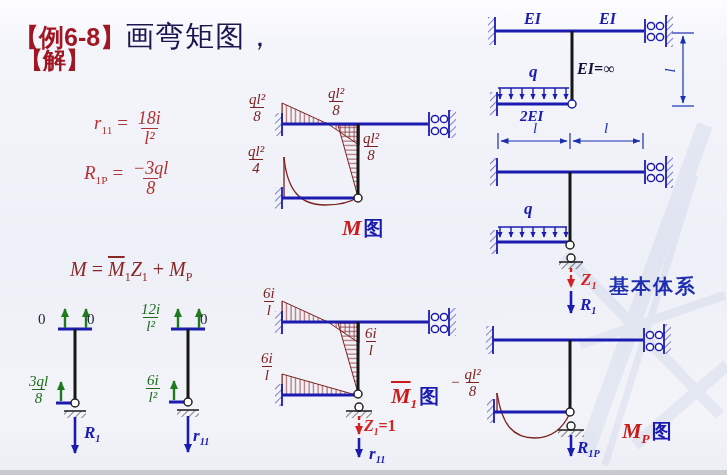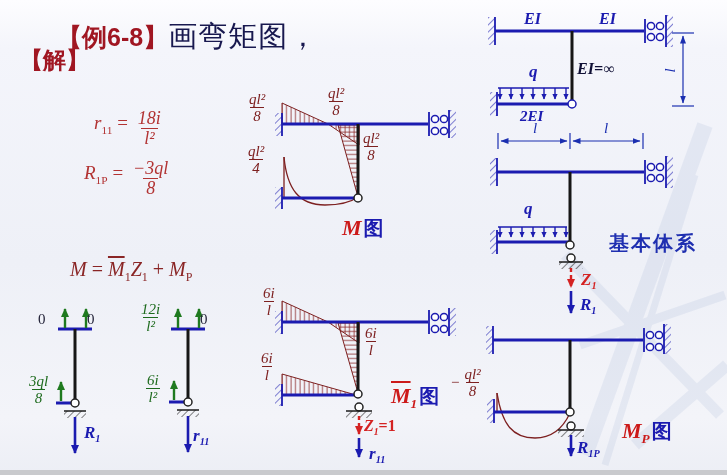--- a/index.html
+++ b/index.html
@@ -6,21 +6,21 @@
   #stage{position:relative;width:727px;height:475px;margin:0 auto;overflow:hidden;
     background:linear-gradient(180deg,#fdfdff 0%,#f4f5fb 10%,#eef0f7 55%,#f3f4f9 88%,#eceef5 100%);
     font-family:"Liberation Sans","DejaVu Sans",sans-serif;}
   .lbl{position:absolute;line-height:1.12;white-space:nowrap;z-index:3;}
   svg.panel{position:absolute;z-index:2;overflow:visible;}
   #watermark{position:absolute;z-index:1;}
   #bottombar{position:absolute;left:0;bottom:0;width:727px;height:5px;background:#c9cacd;z-index:4;}
 
   .serif{font-family:"Liberation Serif","DejaVu Serif",serif;}
   .hdr-row{display:flex;align-items:baseline;}
-  .hdr-tag{color:#a01622;font-weight:bold;font-size:25px;margin-left:43px;}
+  .hdr-tag{color:#a01622;font-weight:bold;font-size:25px;}
   .hdr-plain{color:#18184f;font-weight:normal;font-size:29px;letter-spacing:1px;margin-top:12px;}
   .hdr-math{color:#2233b0;font-weight:bold;font-style:italic;font-size:22px;padding:0 5px;
     font-family:"Liberation Serif","DejaVu Serif",serif;}
   .sol-tag{color:#a01622;font-weight:bold;font-size:23px;}
   .sol-eq{font-size:19px;color:#1c1c30;margin-left:24px;font-family:"Liberation Serif","DejaVu Serif",serif;}
 
   .eqrow{display:flex;align-items:center;gap:7px;font-family:"Liberation Serif","DejaVu Serif",serif;font-size:19px;}
   .frac{display:inline-flex;flex-direction:column;align-items:center;line-height:1.08;
     font-family:"Liberation Serif","DejaVu Serif",serif;font-style:italic;}
   .frac>span{padding:0 3px;}
@@ -32,21 +32,21 @@
 
   .arr-lbl{font-family:"Liberation Serif","DejaVu Serif",serif;font-weight:bold;font-style:italic;font-size:17px;}
   .arr-blue{color:#1b1bb0}.arr-red{color:#d42222}
   sub{font-size:60%;line-height:0;}
   .seg-n{font-style:normal}.seg-i{font-style:italic}
   .seg-over{font-style:italic;text-decoration:overline}
   .dg-title{display:flex;align-items:center;gap:2px;}
   .dg-title .tm{font-family:"Liberation Serif","DejaVu Serif",serif;font-weight:bold;font-style:italic;
     font-size:22px;color:#cc1a1a;}
   .dg-title .ts{font-weight:bold;font-size:20px;color:#1b1bb0;}
-  .caption-cn{color:#1f2fb0;font-weight:bold;font-size:20px;letter-spacing:2px;}
+  .caption-cn{color:#1f2fb0;font-weight:bold;font-size:20px;letter-spacing:2px;margin-top:43px;}
   .mini{font-size:16px;}
 
   
   .beam{stroke:#1b1bb0;stroke-width:3;fill:none}
   .sw{stroke:#1b1bb0;stroke-width:1.8}
   .thin{stroke:#1b1bb0;stroke-width:1.4}
   .col{stroke:#161616;stroke-width:3}
   .rc{fill:#fff;stroke:#1b1bb0;stroke-width:1.5}
   .hinge{fill:#fff;stroke:#222;stroke-width:1.5}
   .hingeB{fill:#fff;stroke:#1b1bb0;stroke-width:1.5}

